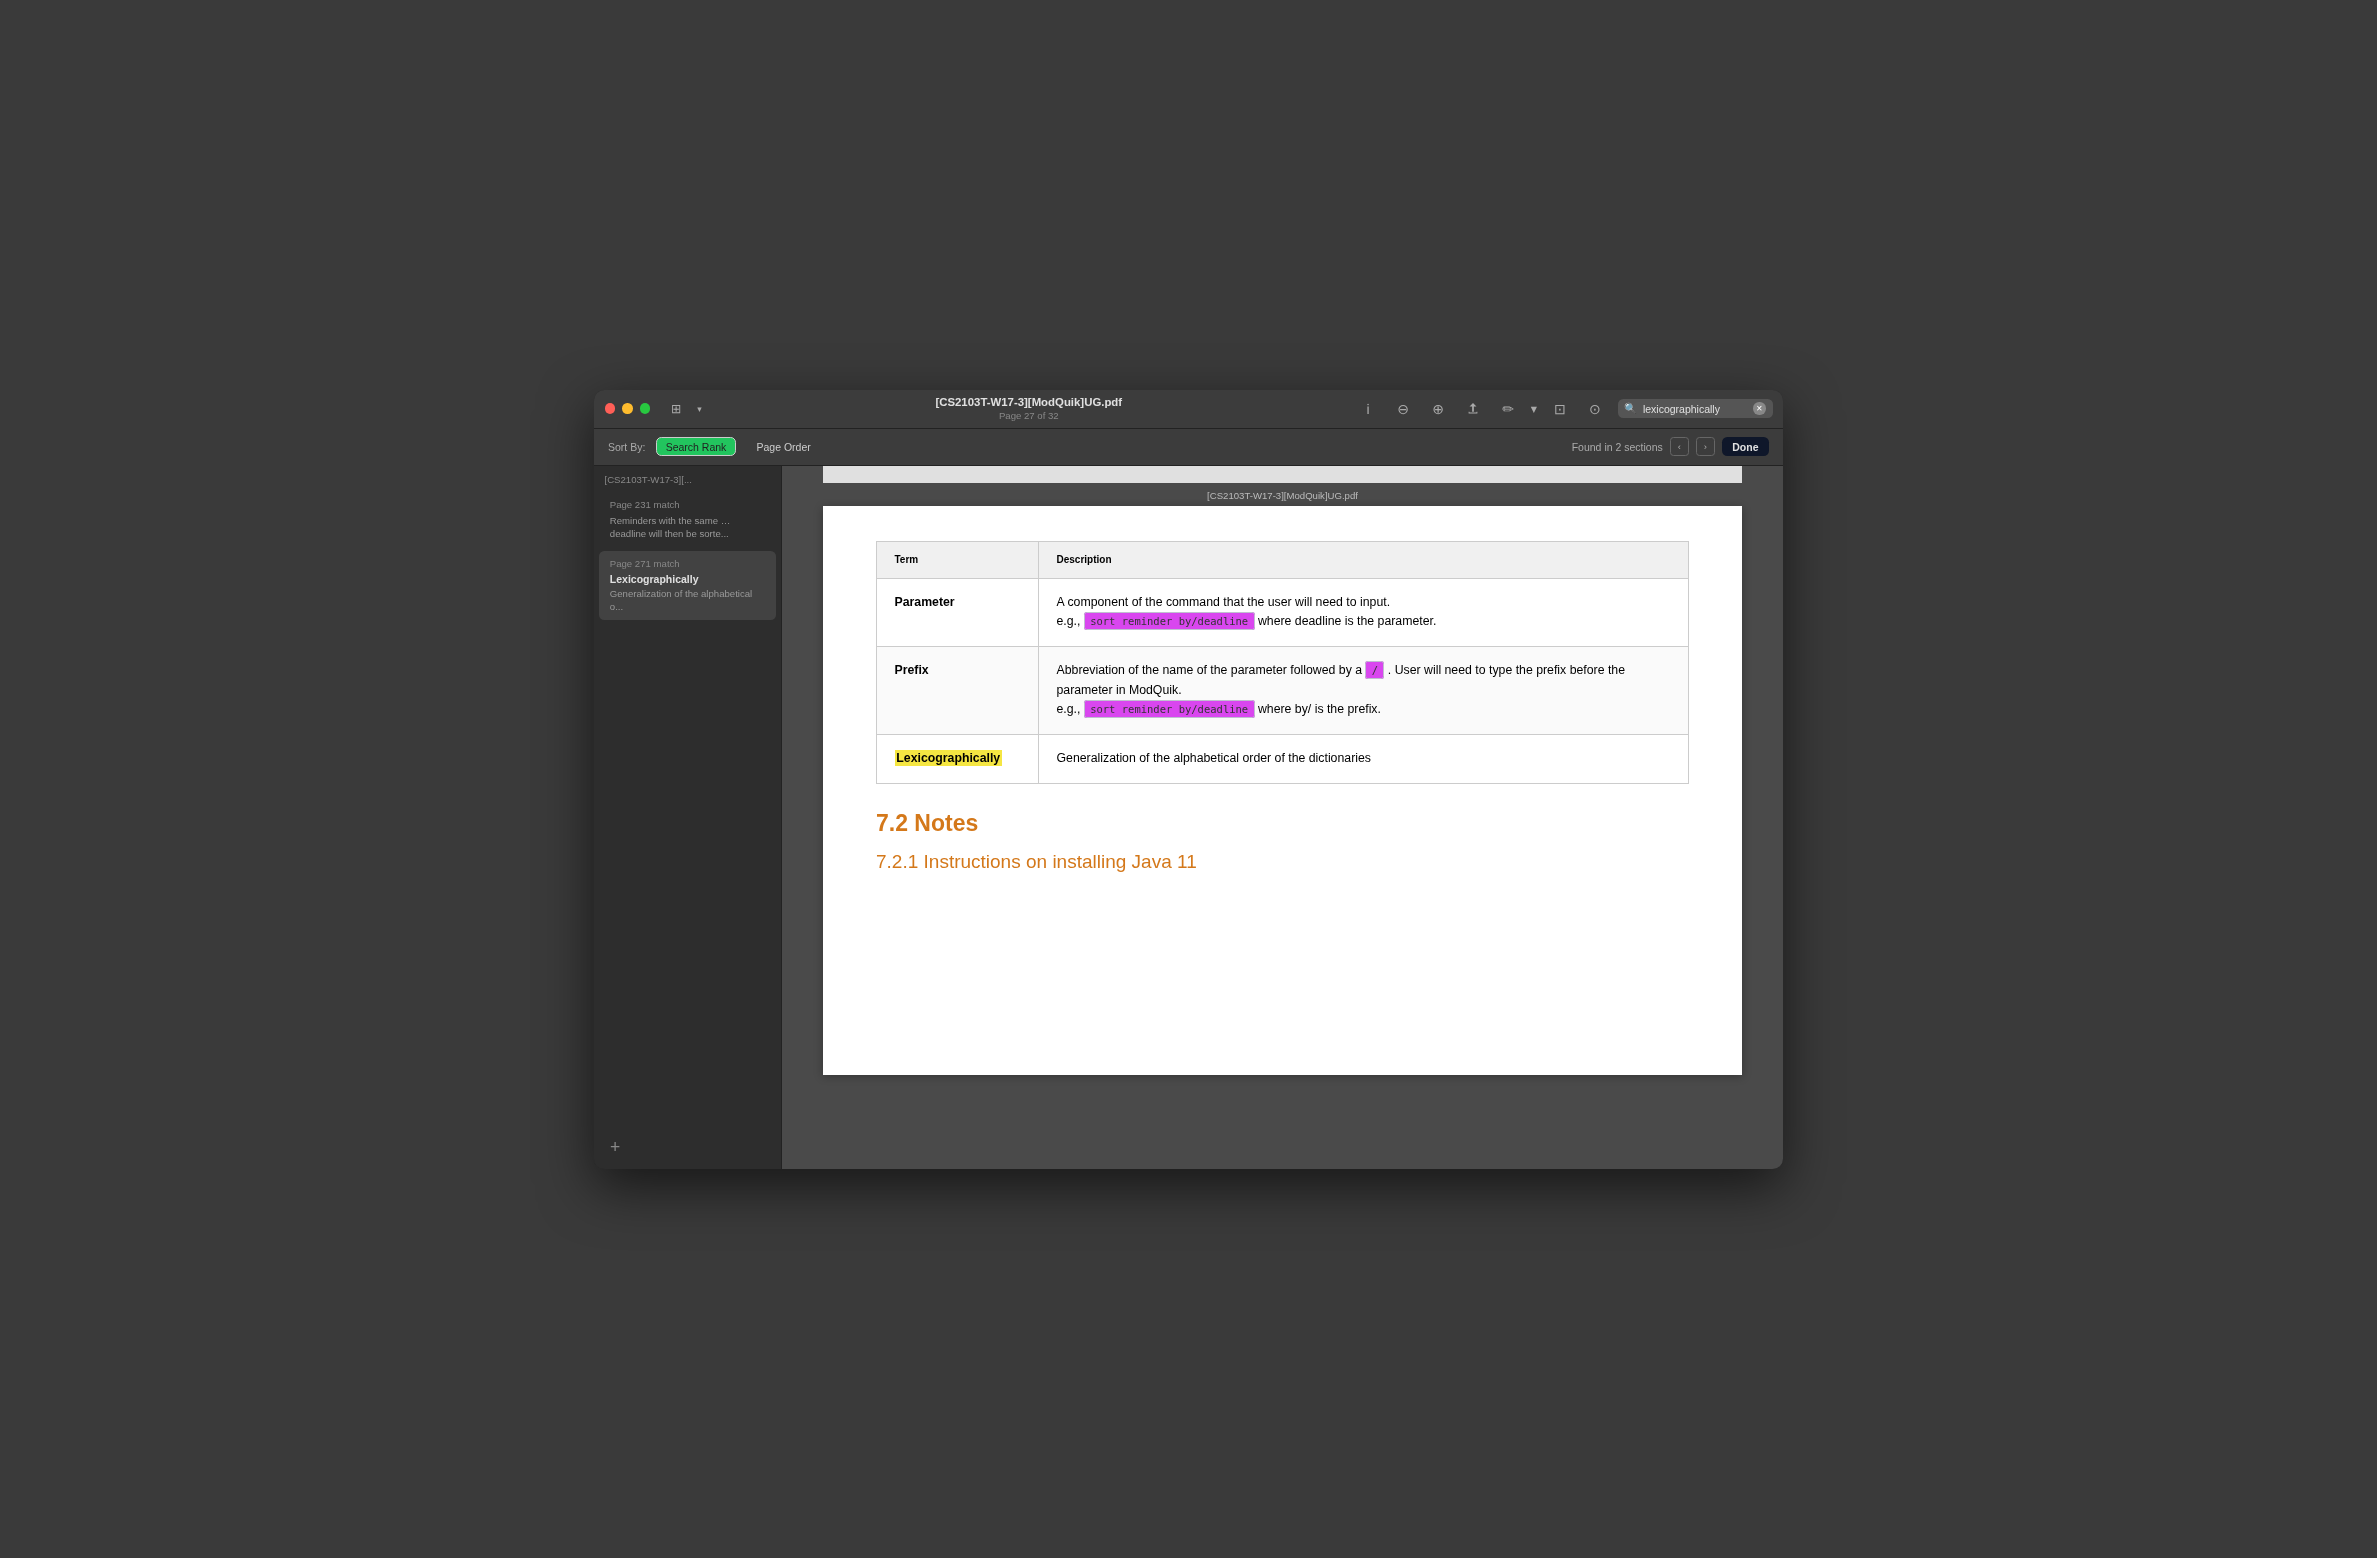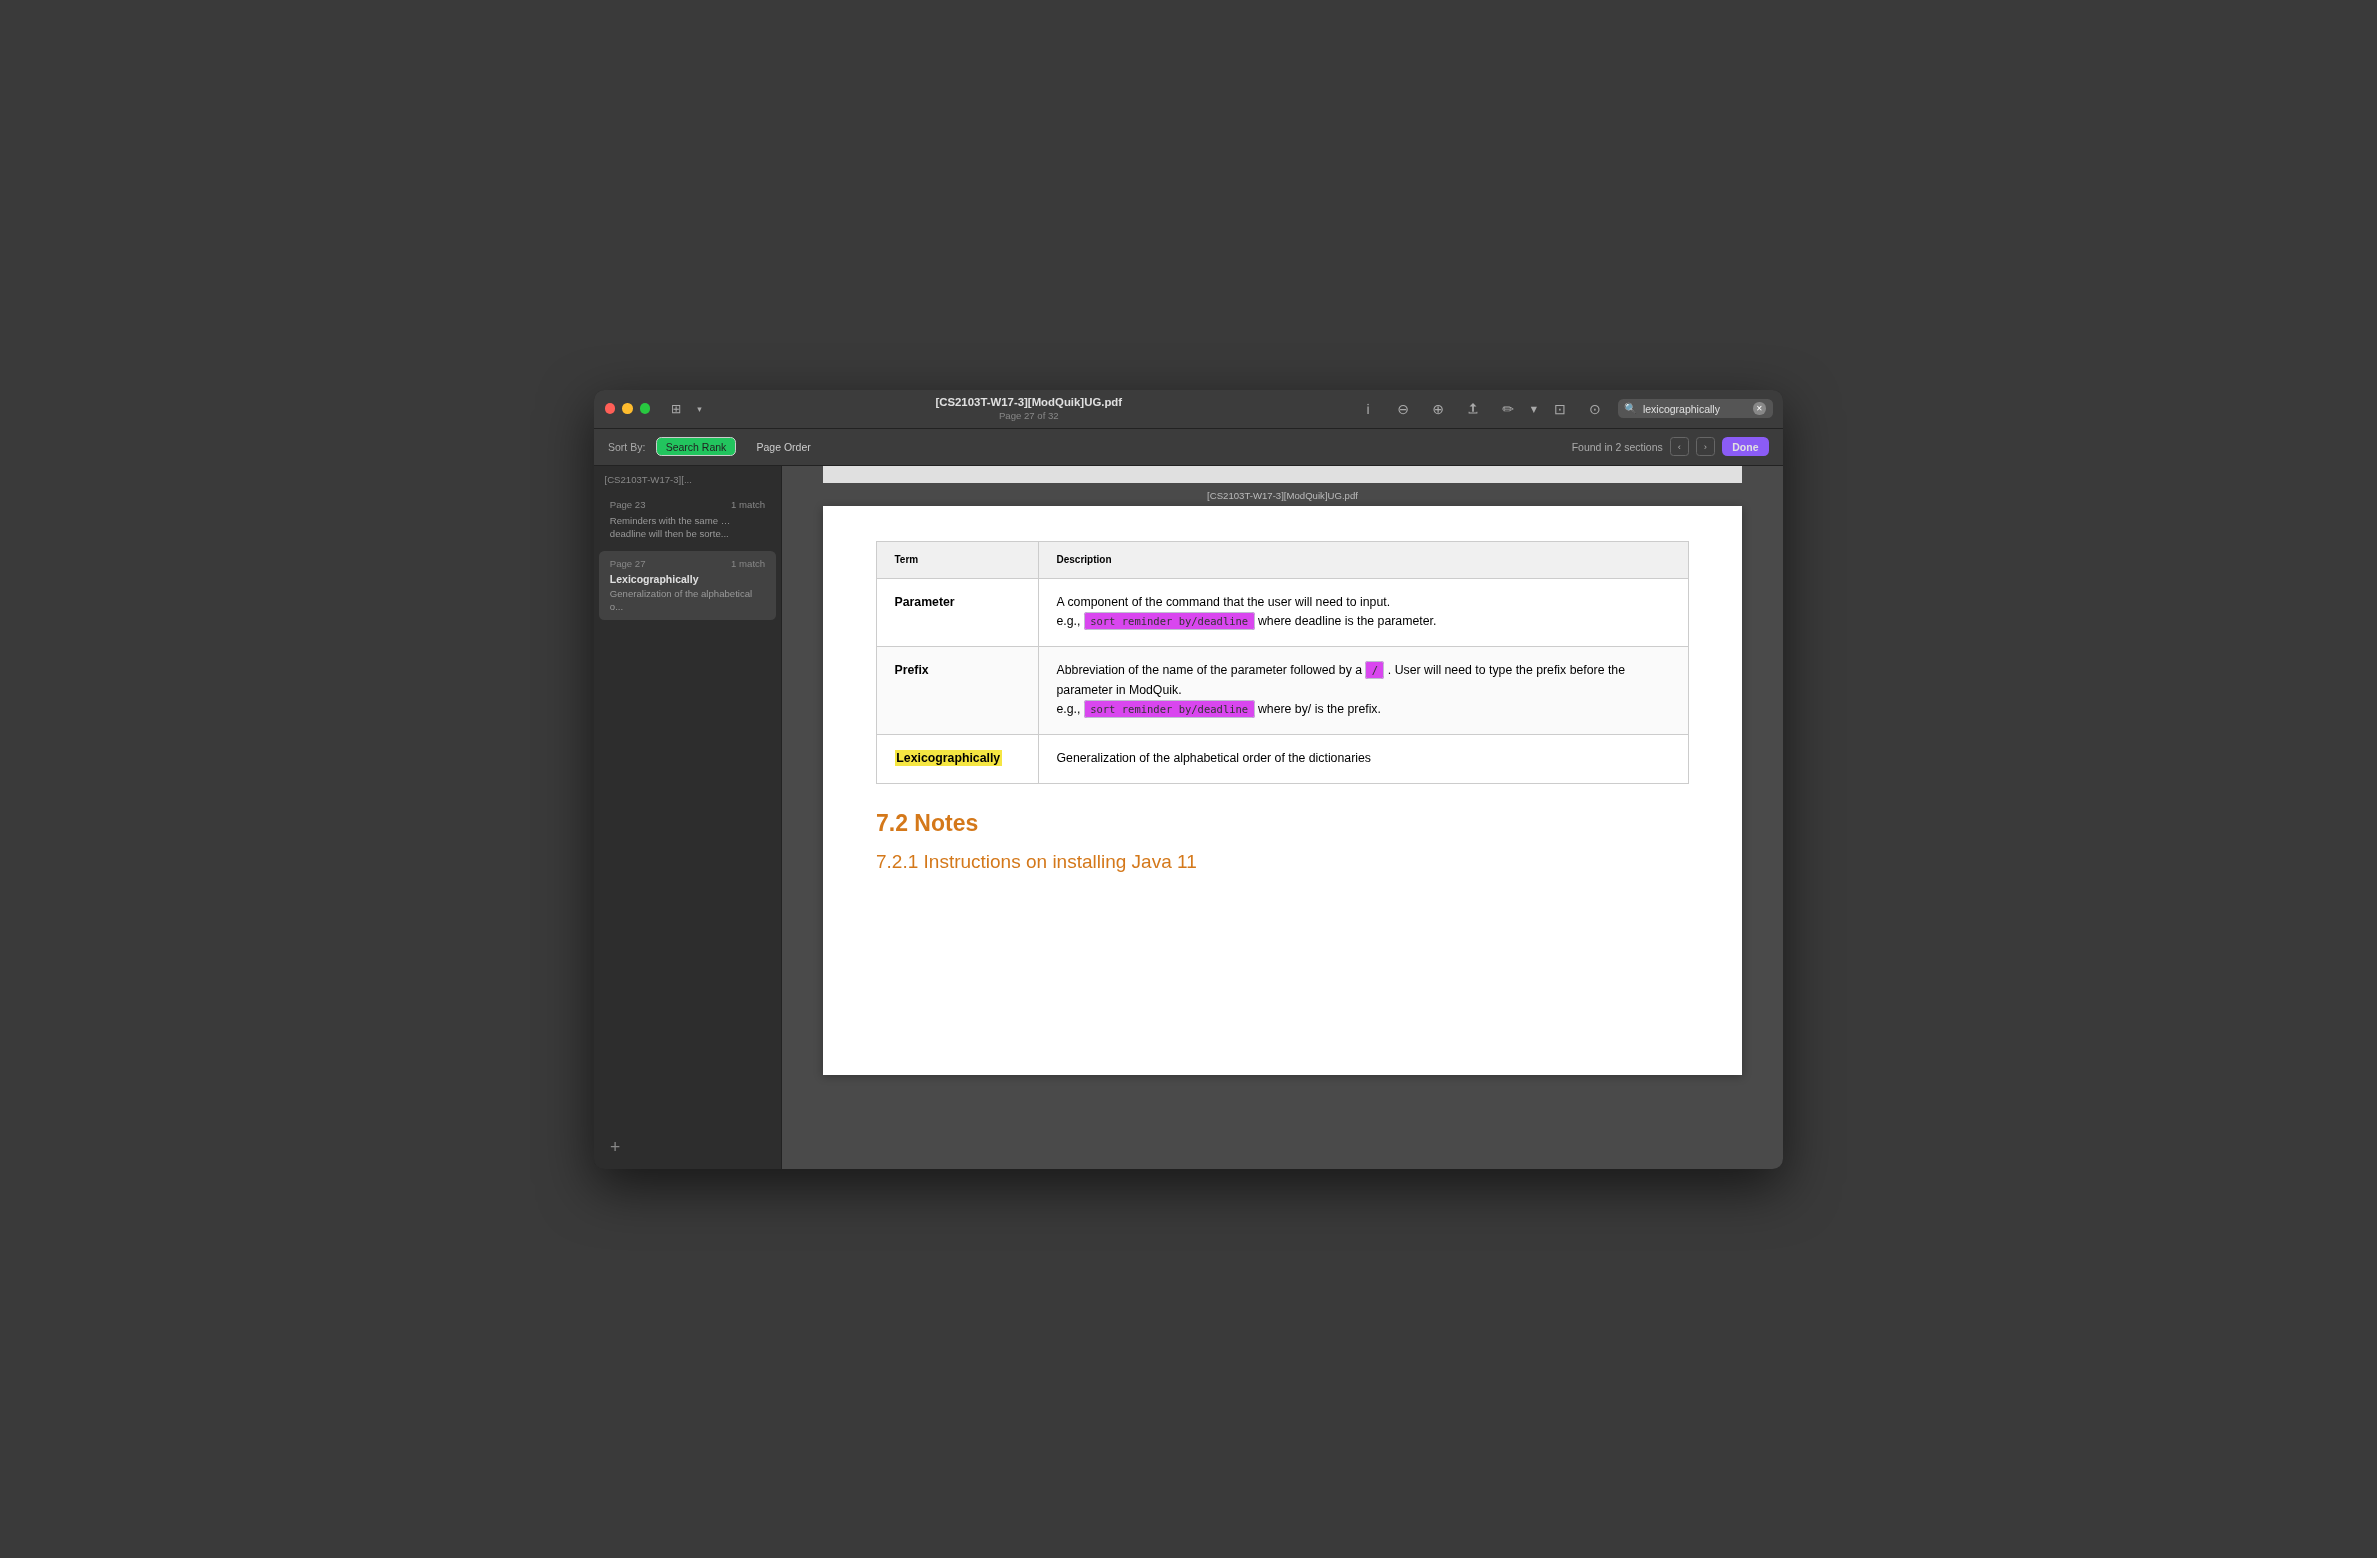--- a/index.html
+++ b/index.html
@@ -199,21 +199,21 @@
       width: 19px;
       height: 19px;
       font-size: 9.6px;
       cursor: pointer;
       display: flex;
       align-items: center;
       justify-content: center;
     }
 
     .done-btn {
-      background: #8b5cf6;
+      background: #0f172a;
       border: none;
       color: #e0e0e0;
       border-radius: 5.3px;
       padding: 3.5px 10.5px;
       font-size: 10.5px;
       font-weight: 600;
       cursor: pointer;
     }
 
     
@@ -246,21 +246,20 @@
       cursor: pointer;
       border-radius: 5.3px;
       margin: 1.8px 5.3px;
     }
     .sidebar-item.active {
       background: rgba(255,255,255,0.1);
     }
 
     .sidebar-item-header {
       display: flex;
-      justify-content: space-between;
       align-items: center;
       margin-bottom: 3.5px;
     }
 
     .sidebar-page {
       font-size: 9.6px;
       color: #888;
     }
 
     .sidebar-match-count {

